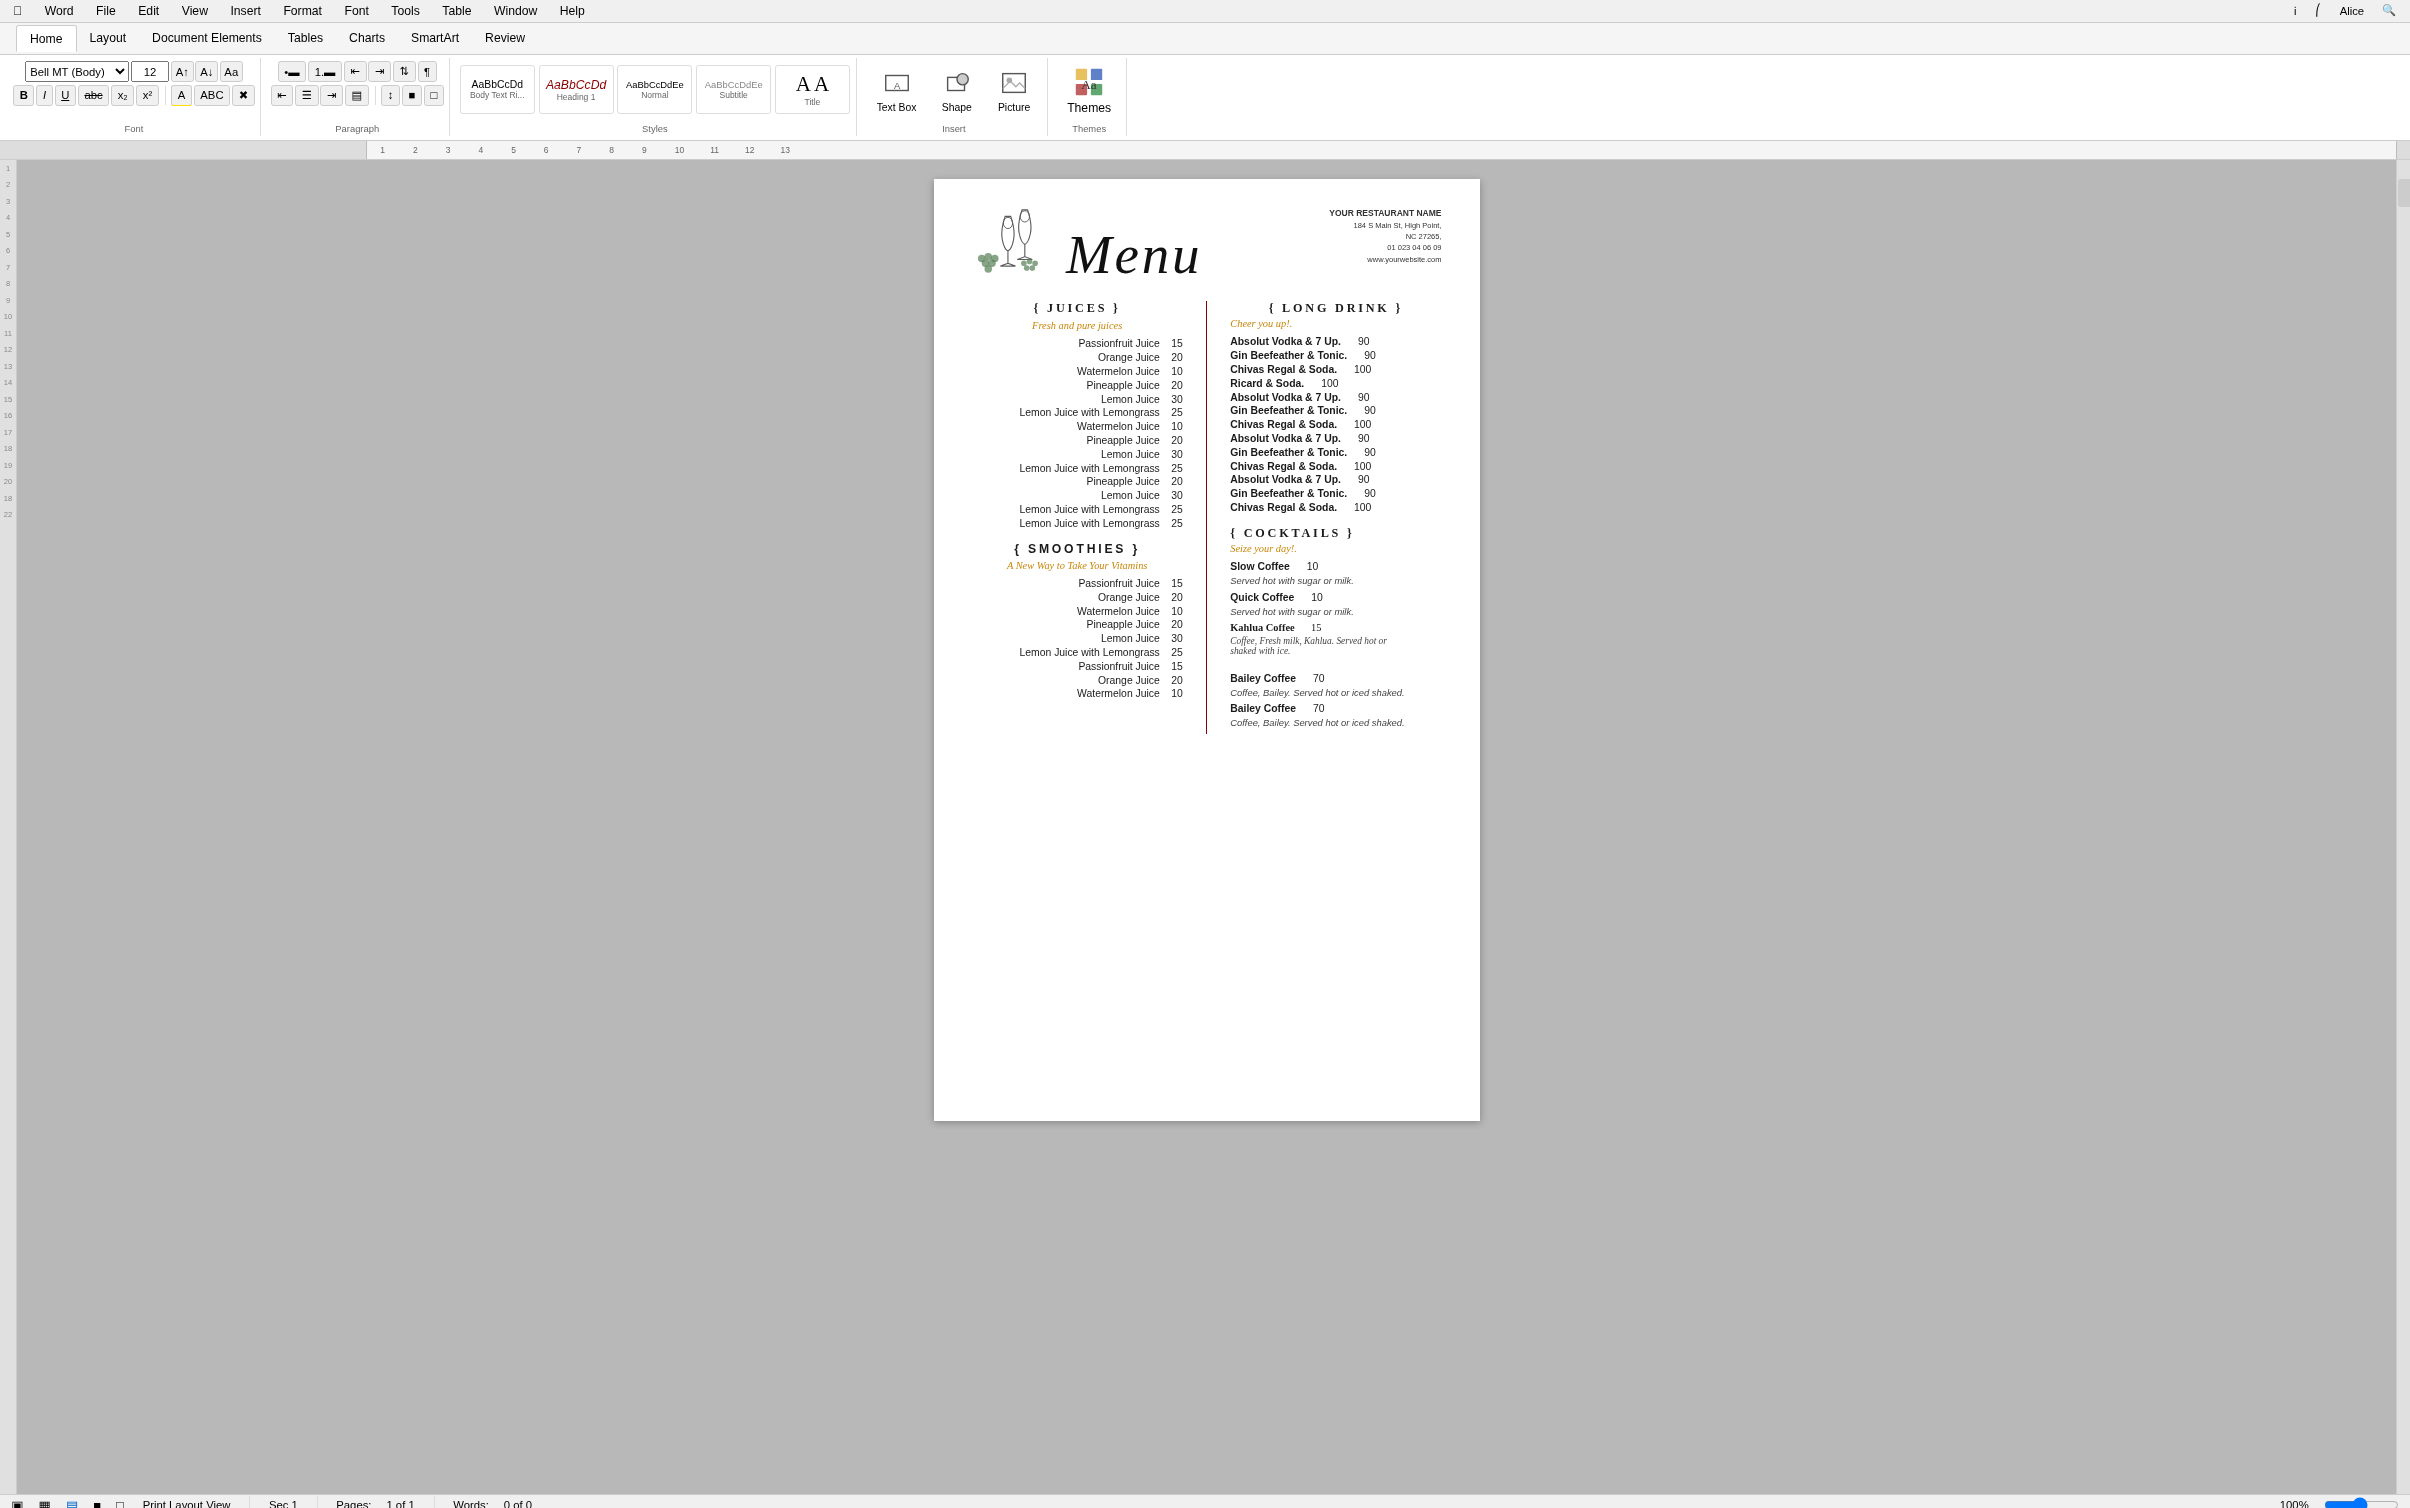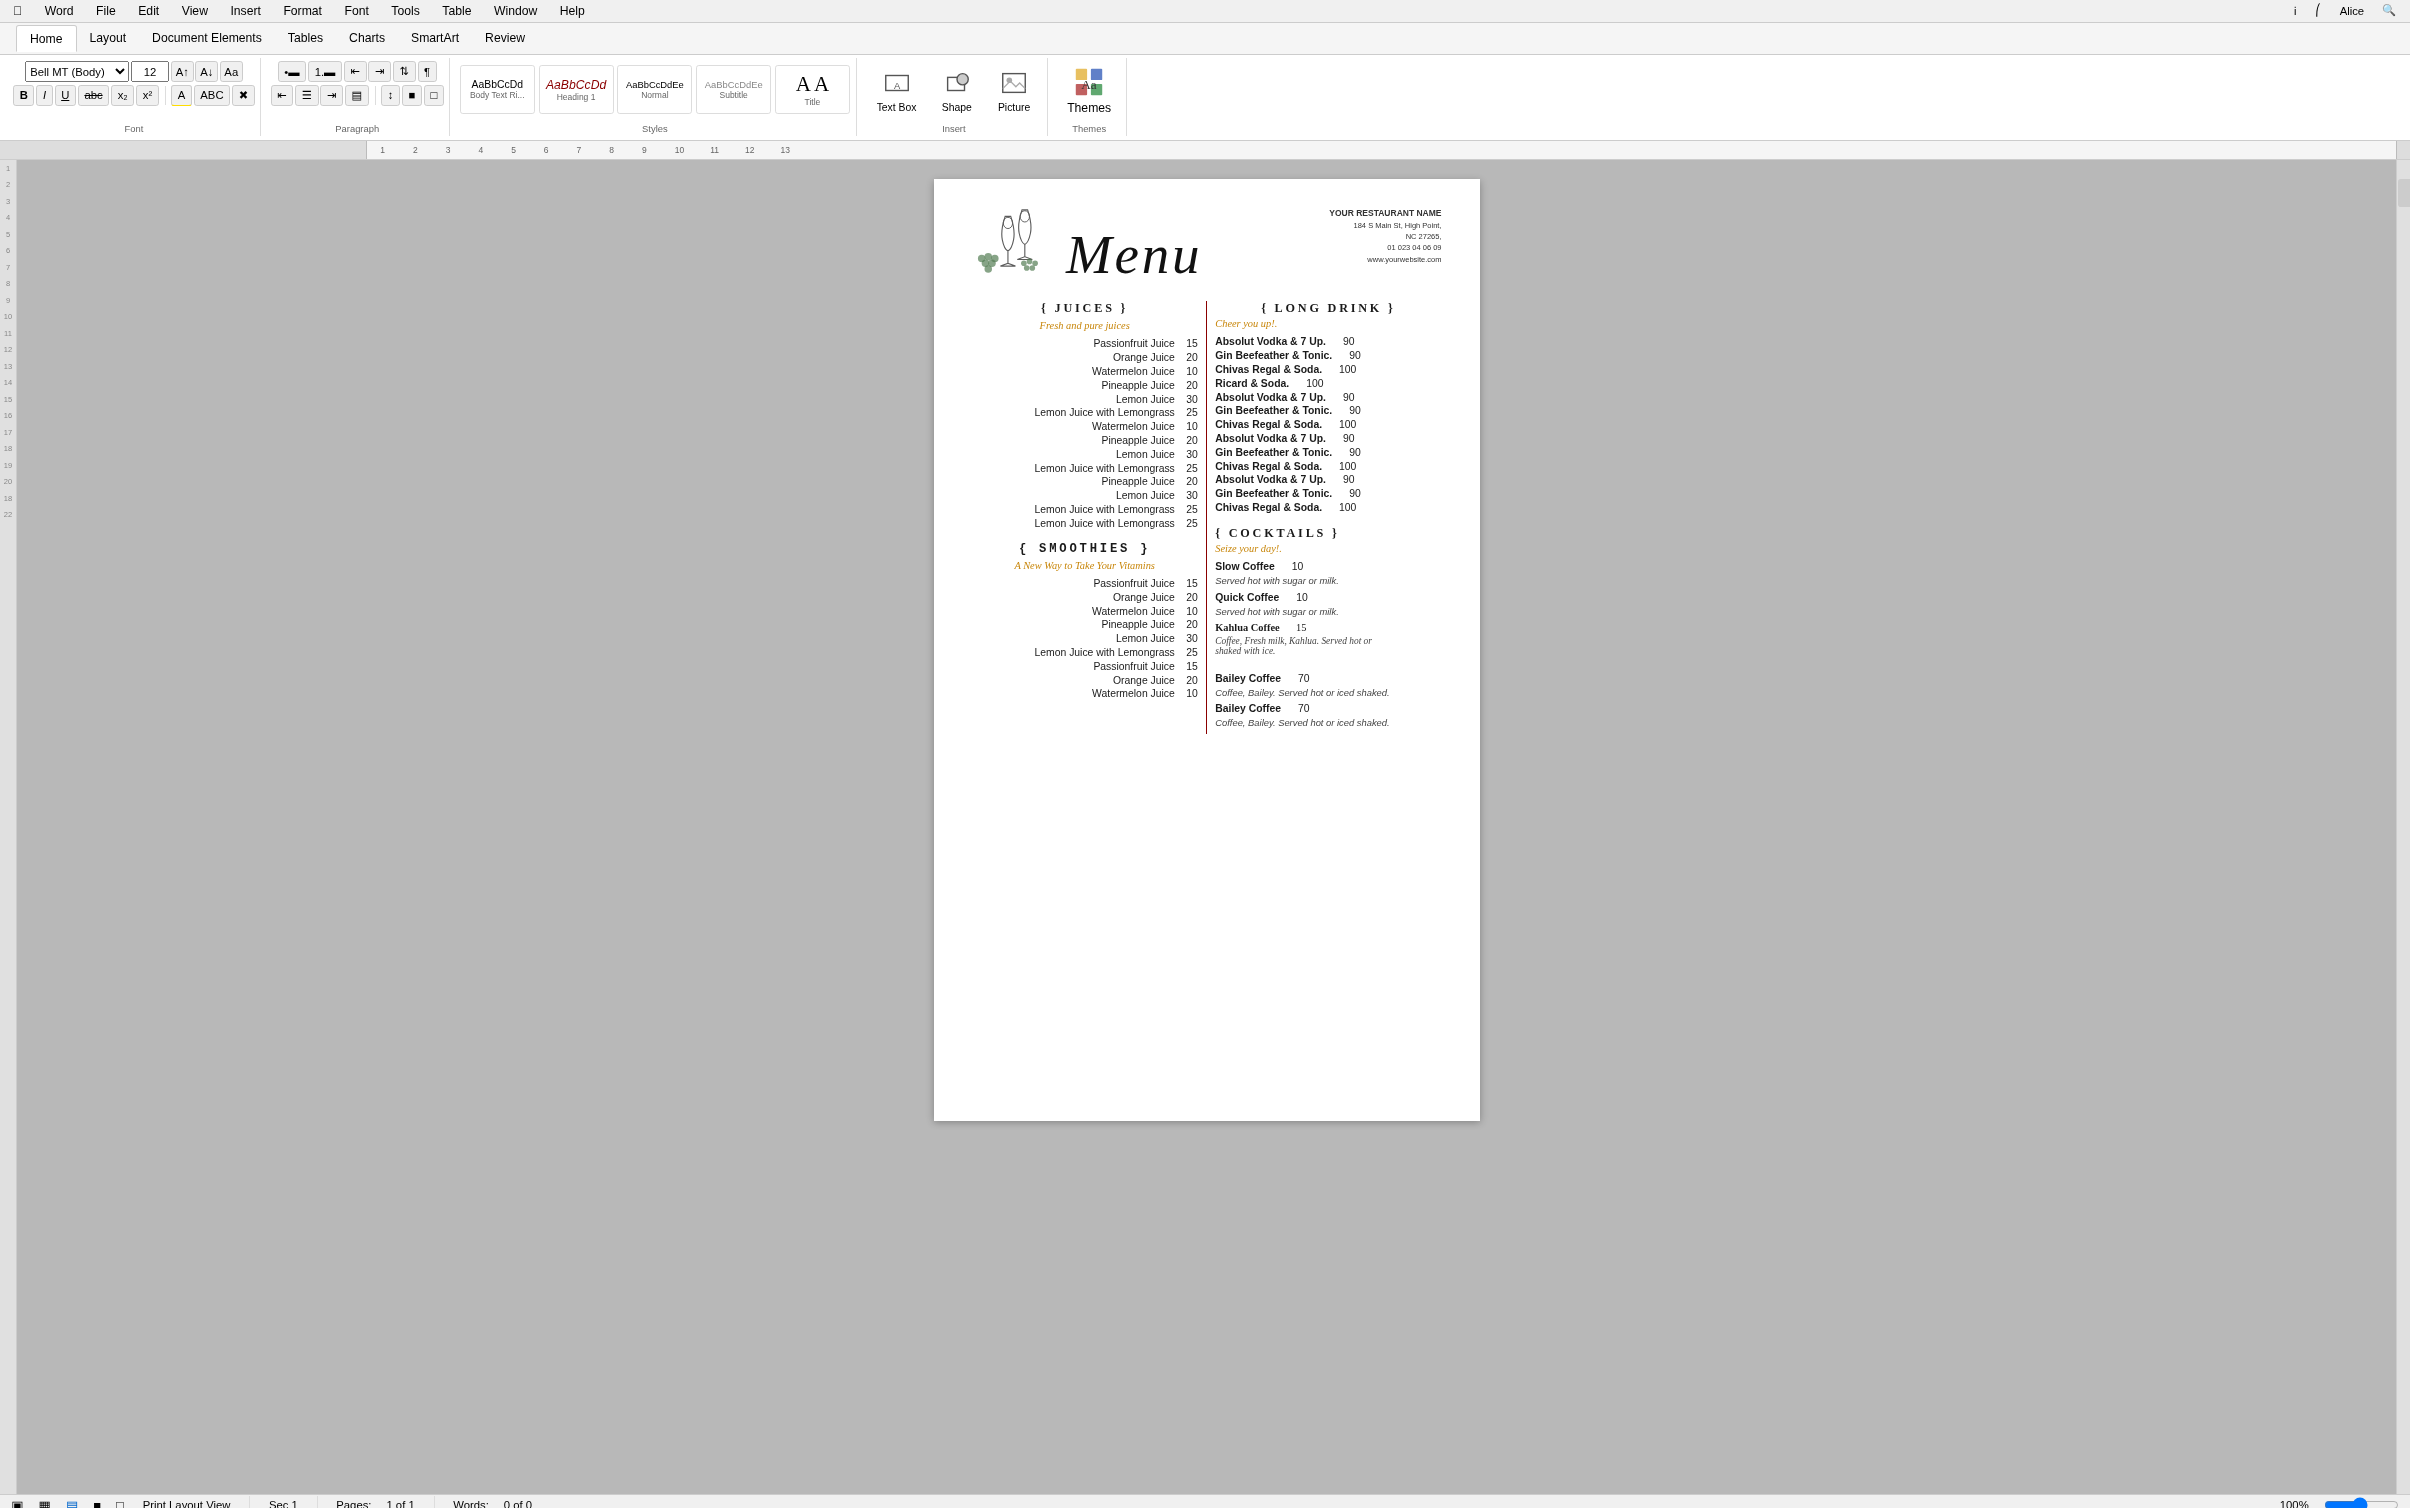--- a/index.html
+++ b/index.html
@@ -42,21 +42,21 @@
 
     
     .document { background: white; width: 546px; min-height: 942px; padding: 28px 38px; box-shadow: 0 1.9px 7.5px rgba(0,0,0,0.3); position: relative; }
 
     
     .menu-header { display: flex; justify-content: space-between; align-items: flex-start; margin-bottom: 19px; }
     .menu-logo { display: flex; align-items: flex-end; gap: 9.4px; }
     .restaurant-info { text-align: right; font-size: 8.5px; color: #333; line-height: 1.5; }
 
     
-    .menu-columns { display: flex; gap: 4px; }
+    .menu-columns { display: flex; gap: 19px; }
     .menu-left { flex: 1; }
     .menu-right { flex: 1; }
     .menu-divider { width: 1.9px; background: #8B0000; margin: 0 3.8px; }
 
     
     .section-header { text-align: center; font-size: 12.2px; font-weight: bold; color: #1a1a1a; letter-spacing: 1.9px; margin-bottom: 3.8px; font-family: serif; }
     .section-subtitle { text-align: center; font-style: italic; color: #c8860a; font-size: 10.4px; margin-bottom: 9.4px; font-family: 'Georgia', serif; }
 
     
     .menu-item { display: flex; justify-content: flex-end; font-size: 10.4px; margin-bottom: 2.8px; }
@@ -414,21 +414,21 @@
                 <span class="item-name">Lemon Juice with Lemongrass</span>
                 <span class="item-price">&nbsp;&nbsp;25</span>
               </div>
             <div class="menu-item">
                 <span class="item-name">Lemon Juice with Lemongrass</span>
                 <span class="item-price">&nbsp;&nbsp;25</span>
               </div>
           </div>
 
           <div style="margin-top:13px;">
-            <div class="section-header" style="font-family:Liberation Mono, monospace; letter-spacing:2.8px; font-size:12.2px;">{ SMOOTHIES }</div>
+            <div class="section-header" style="font-family:Liberation Sans, sans-serif; letter-spacing:2.8px; font-size:12.2px;">{ SMOOTHIES }</div>
             <div class="section-subtitle" style="color:#c8860a; font-style:italic; text-align:center; font-size:10.4px; margin-bottom:7.5px;">A New Way to Take Your Vitamins</div>
 
             <div>
               <div class="menu-item">
                   <span class="item-name">Passionfruit Juice</span>
                   <span class="item-price">&nbsp;&nbsp;15</span>
                 </div>
               <div class="menu-item">
                   <span class="item-name">Orange Juice</span>
                   <span class="item-price">&nbsp;&nbsp;20</span>

